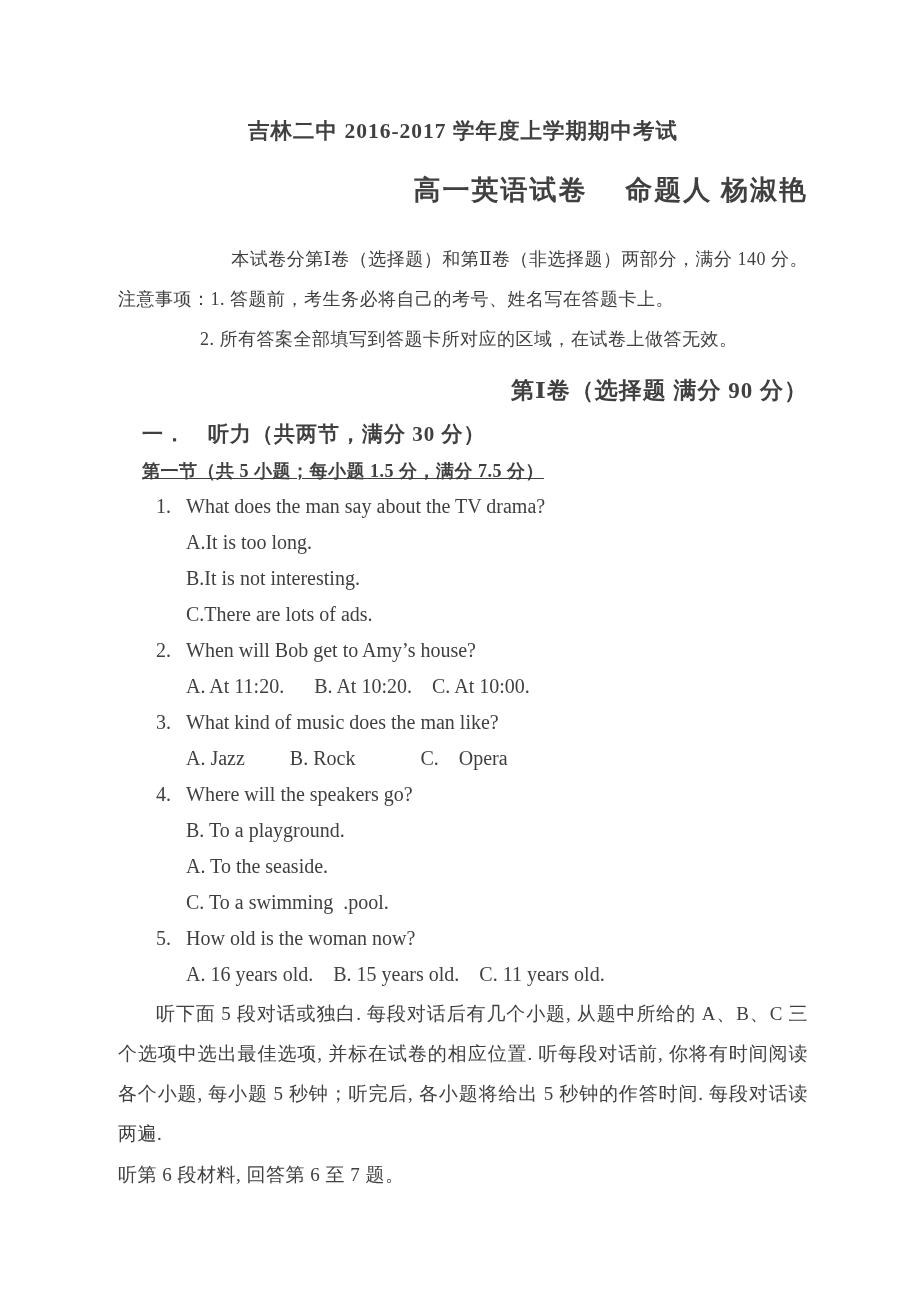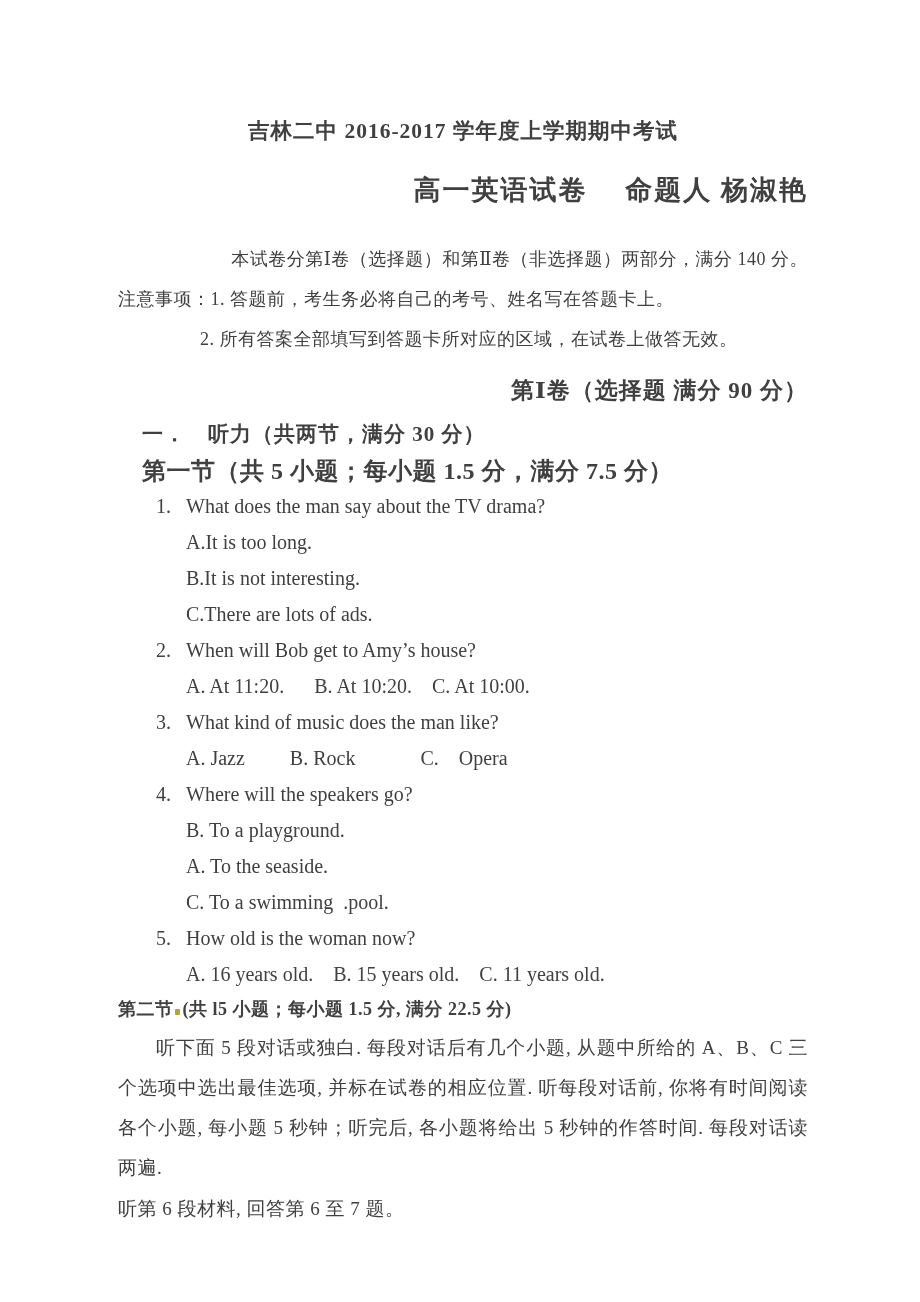--- a/index.html
+++ b/index.html
@@ -30,22 +30,22 @@
   .notice-line-2{margin-top:10px;padding-left:82px;}
   .part-heading{
     font-size:23px;line-height:34px;font-weight:700;
     text-align:right;margin:20px 0 0 0;letter-spacing:1px;
   }
   .listening-heading{
     font-size:21px;line-height:32px;font-weight:600;
     margin:10px 0 0 0;padding-left:24px;letter-spacing:1px;
   }
   .section-heading{
-    font-size:24px;line-height:30px;font-weight:700;
-    margin:6px 0 0 0;padding-left:24px;letter-spacing:0.5px;
+    font-size:18px;line-height:30px;font-weight:700;
+    margin:6px 0 0 0;padding-left:24px;letter-spacing:0.5px;text-decoration:underline;
   }
   .questions{margin-top:2px;font-size:20px;}
   .q-line{line-height:36px;padding-left:38px;white-space:pre-wrap;}
   .q-num{display:inline-block;min-width:30px;}
   .opt-line{line-height:36px;padding-left:68px;white-space:pre-wrap;}
   .section2-heading{
     font-size:18px;line-height:34px;font-weight:700;
     margin:0;letter-spacing:0.5px;
   }
   .artifact-dot{
@@ -91,19 +91,18 @@
       <div class="q-line"><span class="q-num">3.</span><span>What kind of music does the man like?</span></div>
       <div class="opt-line">A. Jazz         B. Rock             C.    Opera</div>
       <div class="q-line"><span class="q-num">4.</span><span>Where will the speakers go?</span></div>
       <div class="opt-line">B. To a playground.</div>
       <div class="opt-line">A. To the seaside.</div>
       <div class="opt-line">C. To a swimming  .pool.</div>
       <div class="q-line"><span class="q-num">5.</span><span>How old is the woman now?</span></div>
       <div class="opt-line">A. 16 years old.    B. 15 years old.    C. 11 years old.</div>
     </div>
 
-  <p class="section2-heading"><span>第二节</span><span class="artifact-dot" style="background: rgb(176, 164, 58);"></span><span>(共 l5 小题；每小题 1.5 分, 满分 22.5 分)</span></p>
 
   <p class="instructions">听下面 5 段对话或独白. 每段对话后有几个小题, 从题中所给的 A、B、C 三个选项中选出最佳选项, 并标在试卷的相应位置. 听每段对话前, 你将有时间阅读各个小题, 每小题 5 秒钟；听完后, 各小题将给出 5 秒钟的作答时间. 每段对话读两遍.</p>
 
   <p class="material-line">听第 6 段材料, 回答第 6 至 7 题。</p>
 
 </div>
 
 </body></html>

